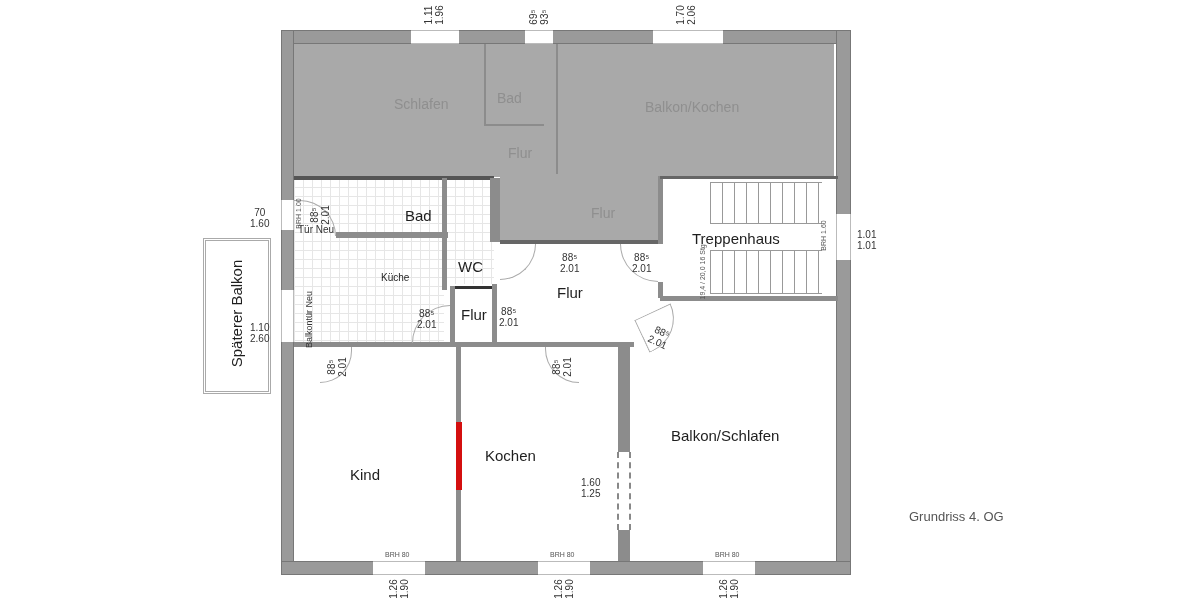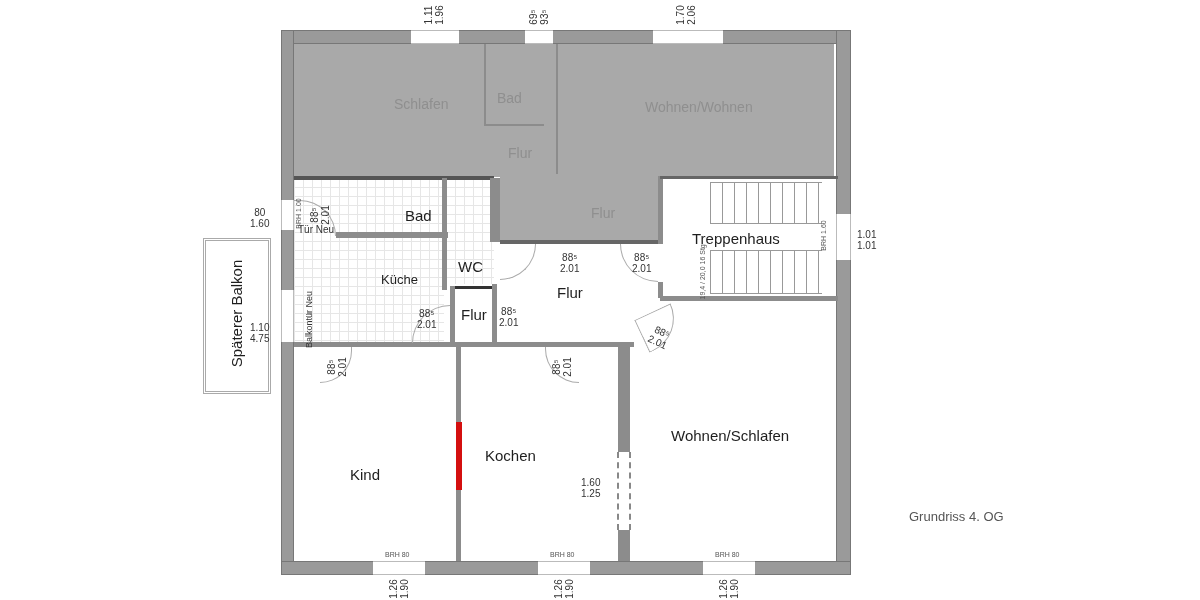--- a/index.html
+++ b/index.html
@@ -84,50 +84,50 @@
   <div class="door-arc" style="left:620px;top:244px;width:38px;height:38px;border-radius:0 0 0 38px;border-right:none;border-top:none;"></div>
   <div class="door-arc" style="left:412px;top:305px;width:38px;height:38px;border-radius:38px 0 0 0;border-right:none;border-bottom:none;"></div>
   <div class="door-arc" style="left:320px;top:347px;width:32px;height:36px;border-radius:0 0 32px 0;border-left:none;border-top:none;"></div>
   <div class="door-arc" style="left:545px;top:347px;width:34px;height:36px;border-radius:0 0 0 34px;border-right:none;border-top:none;"></div>
   <div class="door-arc" style="left:640px;top:310px;width:40px;height:36px;border-radius:0 0 40px 0;transform:rotate(-25deg);"></div>
 
   <div class="balcony" style="left:203px;top:238px;width:68px;height:156px;"></div>
 
   <div class="glabel" style="left:394px;top:96px;">Schlafen</div>
   <div class="glabel" style="left:497px;top:90px;">Bad</div>
-  <div class="glabel" style="left:645px;top:99px;">Wohnen/Wohnen</div>
+  <div class="glabel" style="left:645px;top:99px;">Balkon/Kochen</div>
   <div class="glabel" style="left:508px;top:145px;">Flur</div>
   <div class="glabel" style="left:591px;top:205px;">Flur</div>
 
   <div class="label" style="left:405px;top:207px;font-size:15px;">Bad</div>
-  <div class="label" style="left:381px;top:272px;font-size:13px;">Küche</div>
+  <div class="label" style="left:381px;top:272px;font-size:10px;">Küche</div>
   <div class="label" style="left:458px;top:258px;font-size:15px;">WC</div>
   <div class="label" style="left:461px;top:306px;font-size:15px;">Flur</div>
   <div class="label" style="left:557px;top:284px;font-size:15px;">Flur</div>
   <div class="label" style="left:692px;top:230px;font-size:15px;">Treppenhaus</div>
   <div class="label" style="left:350px;top:466px;font-size:15px;">Kind</div>
   <div class="label" style="left:485px;top:447px;font-size:15px;">Kochen</div>
-  <div class="label" style="left:671px;top:427px;font-size:15px;">Wohnen/Schlafen</div>
+  <div class="label" style="left:671px;top:427px;font-size:15px;">Balkon/Schlafen</div>
   <div class="label rot" style="left:176px;top:305px;width:120px;text-align:center;font-size:15px;">Späterer Balkon</div>
 
   <div class="dim" style="left:298px;top:224px;">Tür Neu</div>
   <div class="dim rot" style="left:276px;top:314px;width:66px;font-size:9px;">Balkontür Neu</div>
   <div class="small rot" style="left:283px;top:210px;">BRH 1.00</div>
   <div class="small rot" style="left:808px;top:232px;">BRH 1.60</div>
   <div class="small rot" style="left:672px;top:266px;width:60px;">19,4 / 20,0 16 Stg</div>
   <div class="small" style="left:385px;top:551px;">BRH 80</div>
   <div class="small" style="left:550px;top:551px;">BRH 80</div>
   <div class="small" style="left:715px;top:551px;">BRH 80</div>
 
   <div class="dim rot" style="left:419px;top:4px;width:30px;"><span>1.11</span><br><span>1.96</span></div>
   <div class="dim rot" style="left:524px;top:6px;width:30px;"><span>69⁵</span><br><span>93⁵</span></div>
   <div class="dim rot" style="left:671px;top:4px;width:30px;"><span>1.70</span><br><span>2.06</span></div>
 
-  <div class="dim" style="left:250px;top:207px;"><span>80</span><br><span>1.60</span></div>
-  <div class="dim" style="left:250px;top:322px;"><span>1.10</span><br><span>4.75</span></div>
+  <div class="dim" style="left:250px;top:207px;"><span>70</span><br><span>1.60</span></div>
+  <div class="dim" style="left:250px;top:322px;"><span>1.10</span><br><span>2.60</span></div>
   <div class="dim" style="left:857px;top:229px;text-align:center;"><span>1.01</span><br><span>1.01</span></div>
 
   <div class="dim rot" style="left:305px;top:204px;width:30px;"><span>88⁵</span><br><span>2.01</span></div>
   <div class="dim" style="left:560px;top:252px;"><span>88⁵</span><br><span>2.01</span></div>
   <div class="dim" style="left:632px;top:252px;"><span>88⁵</span><br><span>2.01</span></div>
   <div class="dim" style="left:417px;top:308px;"><span>88⁵</span><br><span>2.01</span></div>
   <div class="dim" style="left:499px;top:306px;"><span>88⁵</span><br><span>2.01</span></div>
   <div class="dim" style="left:650px;top:326px;transform:rotate(25deg);"><span>88⁵</span><br><span>2.01</span></div>
   <div class="dim rot" style="left:322px;top:356px;width:30px;"><span>88⁵</span><br><span>2.01</span></div>
   <div class="dim rot" style="left:547px;top:356px;width:30px;"><span>88⁵</span><br><span>2.01</span></div>

